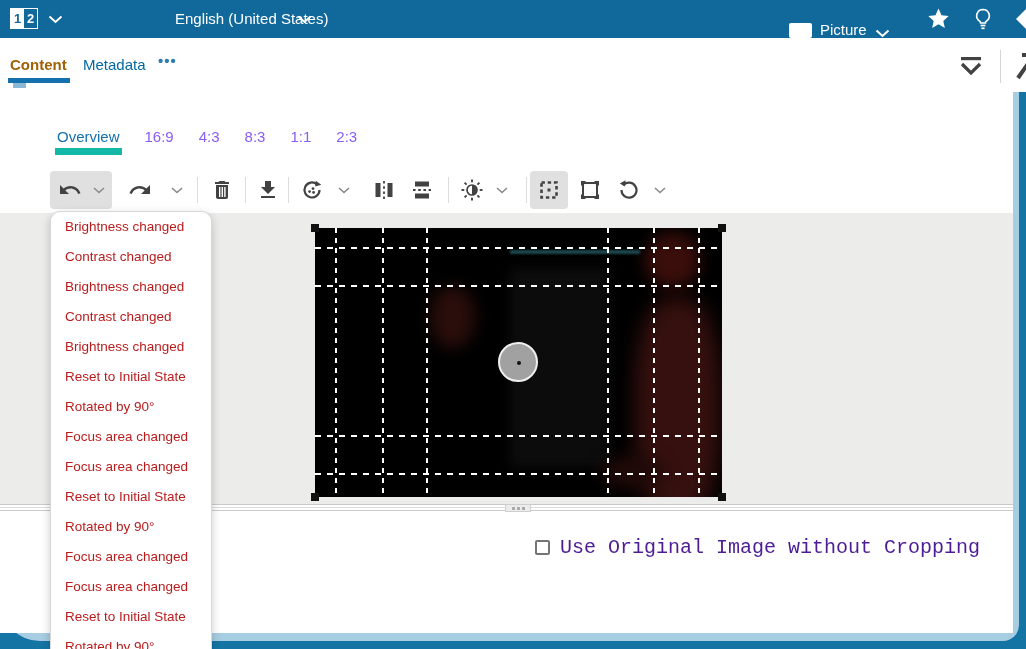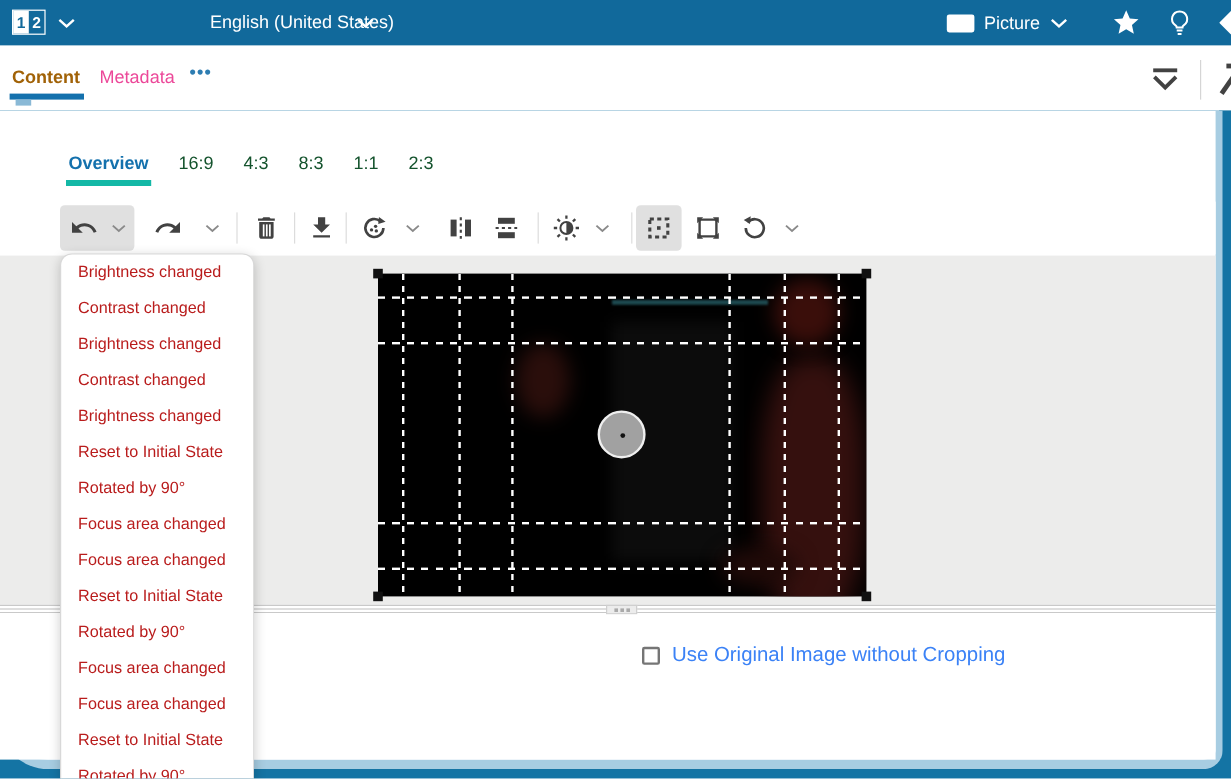--- a/index.html
+++ b/index.html
@@ -8,43 +8,43 @@
     position:relative; width:1026px; height:649px; overflow:hidden;
     font-family:"Liberation Sans", sans-serif; background:#fff;
   }
   
   .header { position:absolute; left:0; top:0; width:1026px; height:38px; background:#11699b; }
   .vbadge { position:absolute; left:10px; top:8px; height:21px; display:flex; border:1px solid #fff; cursor:pointer; }
   .vbadge .v1 { background:#fff; color:#11699b; font-size:13px; font-weight:bold; width:13px; text-align:center; line-height:19px; }
   .vbadge .v2 { background:transparent; color:#fff; font-size:13px; font-weight:bold; width:13px; text-align:center; line-height:19px; }
   .hdr-chev { position:absolute; top:15px; }
   .lang { position:absolute; left:175px; top:10px; color:#fff; font-size:15px; cursor:pointer; }
-  .pic-group { position:absolute; left:789px; top:0; height:38px; display:flex; align-items:center; gap:8px; color:#fff; font-size:15px; cursor:pointer; }
+  .pic-group { position:absolute; left:789px; top:0; height:38px; display:flex; align-items:flex-end; gap:8px; color:#fff; font-size:15px; cursor:pointer; }
   .pic-rect { width:23px; height:15px; background:#fff; border-radius:2px; }
   .hicon { position:absolute; top:7px; cursor:pointer; }
   
   .tabbar { position:absolute; left:0; top:38px; width:1026px; height:54px; background:#fff; }
   .tab { position:absolute; top:18px; font-size:15px; cursor:pointer; }
   .tab.active { color:#a16207; font-weight:bold; }
-  .tab.inactive { color:#ec4899; }
+  .tab.inactive { color:#0369a1; }
   .tab.more { color:#2e7db2; font-weight:bold; letter-spacing:1px; }
   .tab-underline { position:absolute; left:8px; top:40px; width:62px; height:5px; background:#1471ad; }
   .tab-scroll-thumb { position:absolute; left:13px; top:45px; width:13px; height:5px; background:#8ab9d6; }
   .tabbar-divider { position:absolute; left:1000px; top:12px; width:1px; height:33px; background:#d5d5d5; }
   .collapse-btn { position:absolute; left:957px; top:16px; cursor:pointer; }
   .edge-tool { position:absolute; left:1014px; top:14px; width:20px; height:28px; overflow:hidden; cursor:pointer; }
   
   .frame { position:absolute; left:0; top:92px; width:1026px; height:557px; background:#1474a4; }
   .panel { position:absolute; left:0; top:0; width:1019px; height:549px; background:#fff;
            border-right:6px solid #a7cde2; border-bottom:8px solid #a7cde2;
            border-radius:0 0 16px 40px; }
   
   .subtabs { position:absolute; left:55px; top:23px; height:40px; display:flex; gap:21px; align-items:flex-start; }
-  .subtab { font-size:15px; color:#14532d; padding:13px 2px 0 2px; height:40px; cursor:pointer; }
-  .subtab.active { color:#1471ad; font-weight:bold; border-bottom:5px solid #14b8a6; }
+  .subtab { font-size:15px; color:#8b5cf6; padding:13px 2px 0 2px; height:40px; cursor:pointer; }
+  .subtab.active { color:#1471ad; font-weight:normal; border-bottom:7px solid #14b8a6; }
   
   .toolbar { position:absolute; left:0; top:76px; width:1013px; height:44px; background:#fff; }
   .tb-icon { position:absolute; top:10px; width:24px; height:24px; cursor:pointer; }
   .tb-chev { position:absolute; top:19px; cursor:pointer; }
   .tb-div { position:absolute; top:9px; width:1px; height:26px; background:#dcdcdc; }
   .tb-btn-active { position:absolute; top:3px; height:38px; background:#e0e0e0; border-radius:4px; cursor:pointer; }
   
   .canvas { position:absolute; left:0; top:121px; width:1013px; height:291px; background:#ececeb; }
   .stage { position:absolute; left:315px; top:15px; width:407px; height:269px; background:#000; }
   .stage-inner { position:absolute; inset:0; overflow:hidden; }
@@ -60,21 +60,21 @@
   
   .splitter { position:absolute; left:0; top:412px; width:1013px; height:8px;
               background:linear-gradient(#c9c9c9 0 1px,#fff 1px 3px,#dedede 3px 4px,#fff 4px 6px,#c9c9c9 6px 7px,#fff 7px); cursor:row-resize; }
   .grip { position:absolute; left:505px; top:0; width:26px; height:8px; background:#ececec; border:1px solid #cfcfcf;
           display:flex; align-items:center; justify-content:center; gap:2px; }
   .grip i { width:3px; height:3px; background:#aaa; display:block; }
   
   .bottom-area { position:absolute; left:0; top:420px; width:1013px; height:121px; background:#fff; }
   .chk-row { position:absolute; left:535px; top:24px; display:flex; align-items:center; gap:10px; cursor:pointer; }
   .chk-box { width:15px; height:15px; border:2px solid #757575; border-radius:2px; background:#fff; }
-  .chk-label { font-size:17px; color:#3b82f6; }
+  .chk-label { font-size:20px; color:#4c1d95;font-family:Liberation Mono, monospace; }
   
   .menu { position:absolute; left:50px; top:211px; width:162px; height:438px; background:#fff;
           border:1px solid #d8d8d8; border-bottom:none; border-radius:10px 10px 0 0;
           box-shadow:0 3px 10px rgba(0,0,0,0.20); z-index:50; overflow:hidden; }
   .menu-item { height:30px; line-height:30px; padding:0 14px; font-size:13.5px; color:#b91c1c;
                white-space:nowrap; cursor:pointer; }
 </style>
 </head>
 <body>
 

